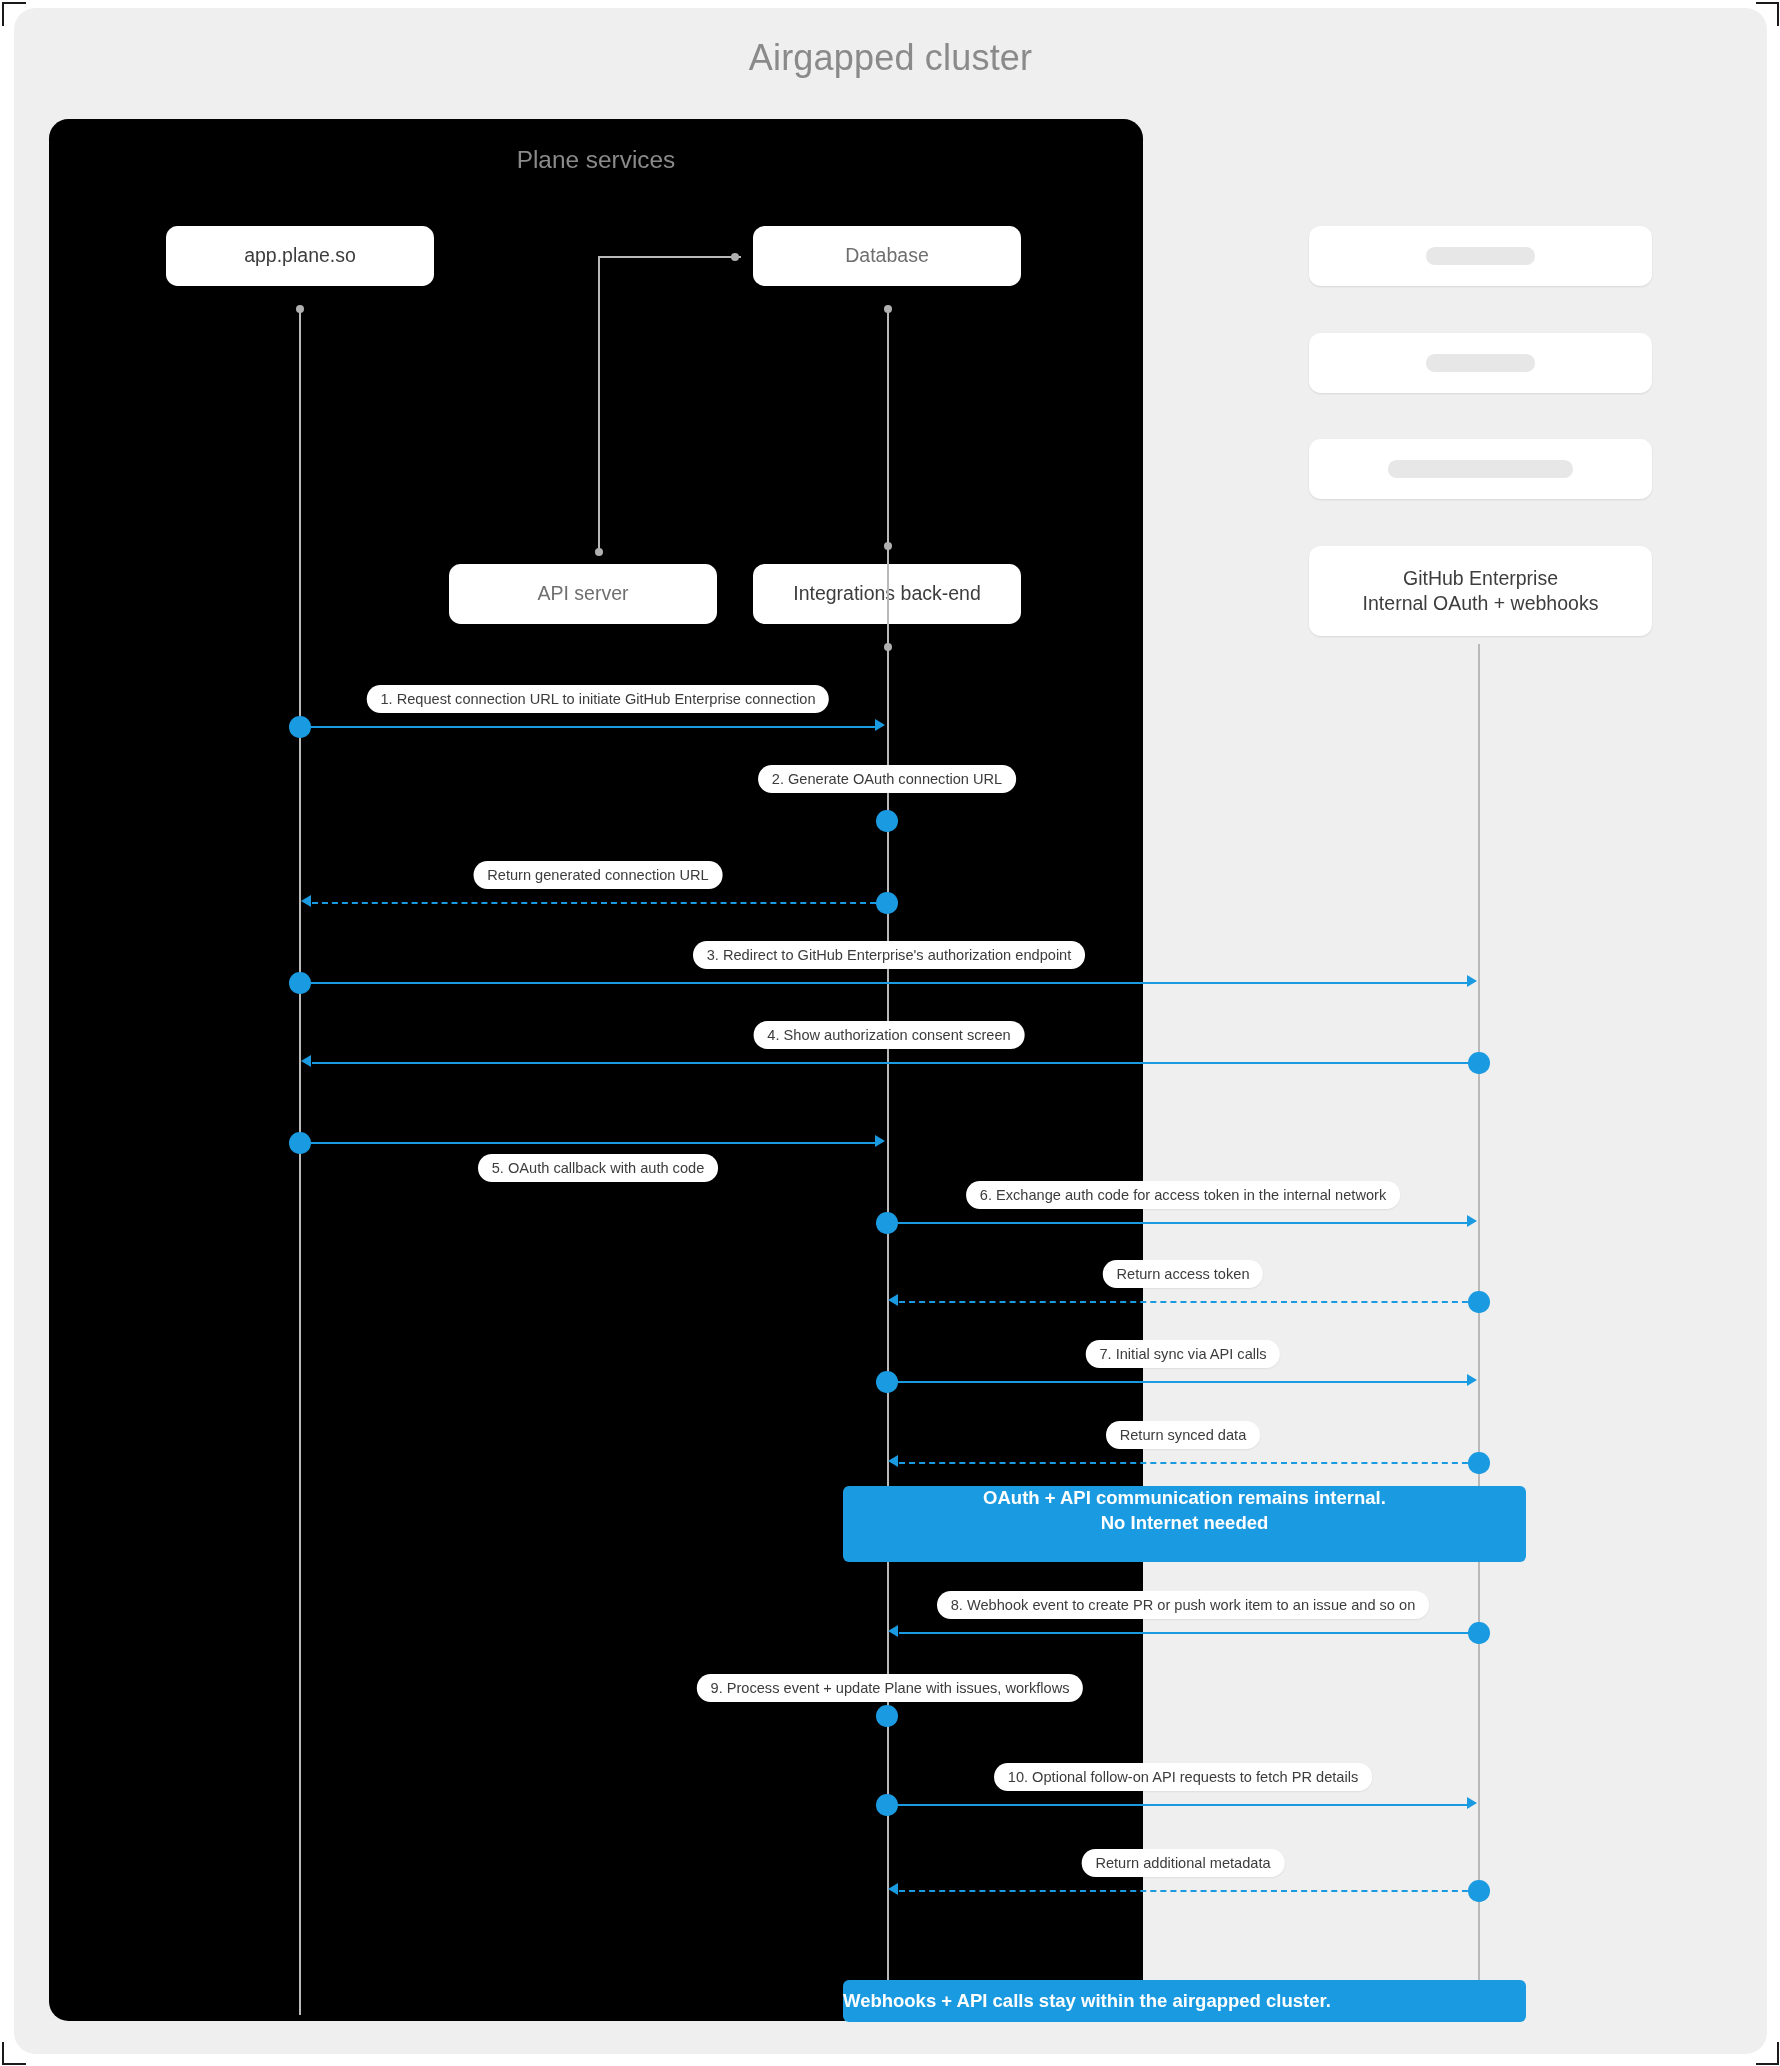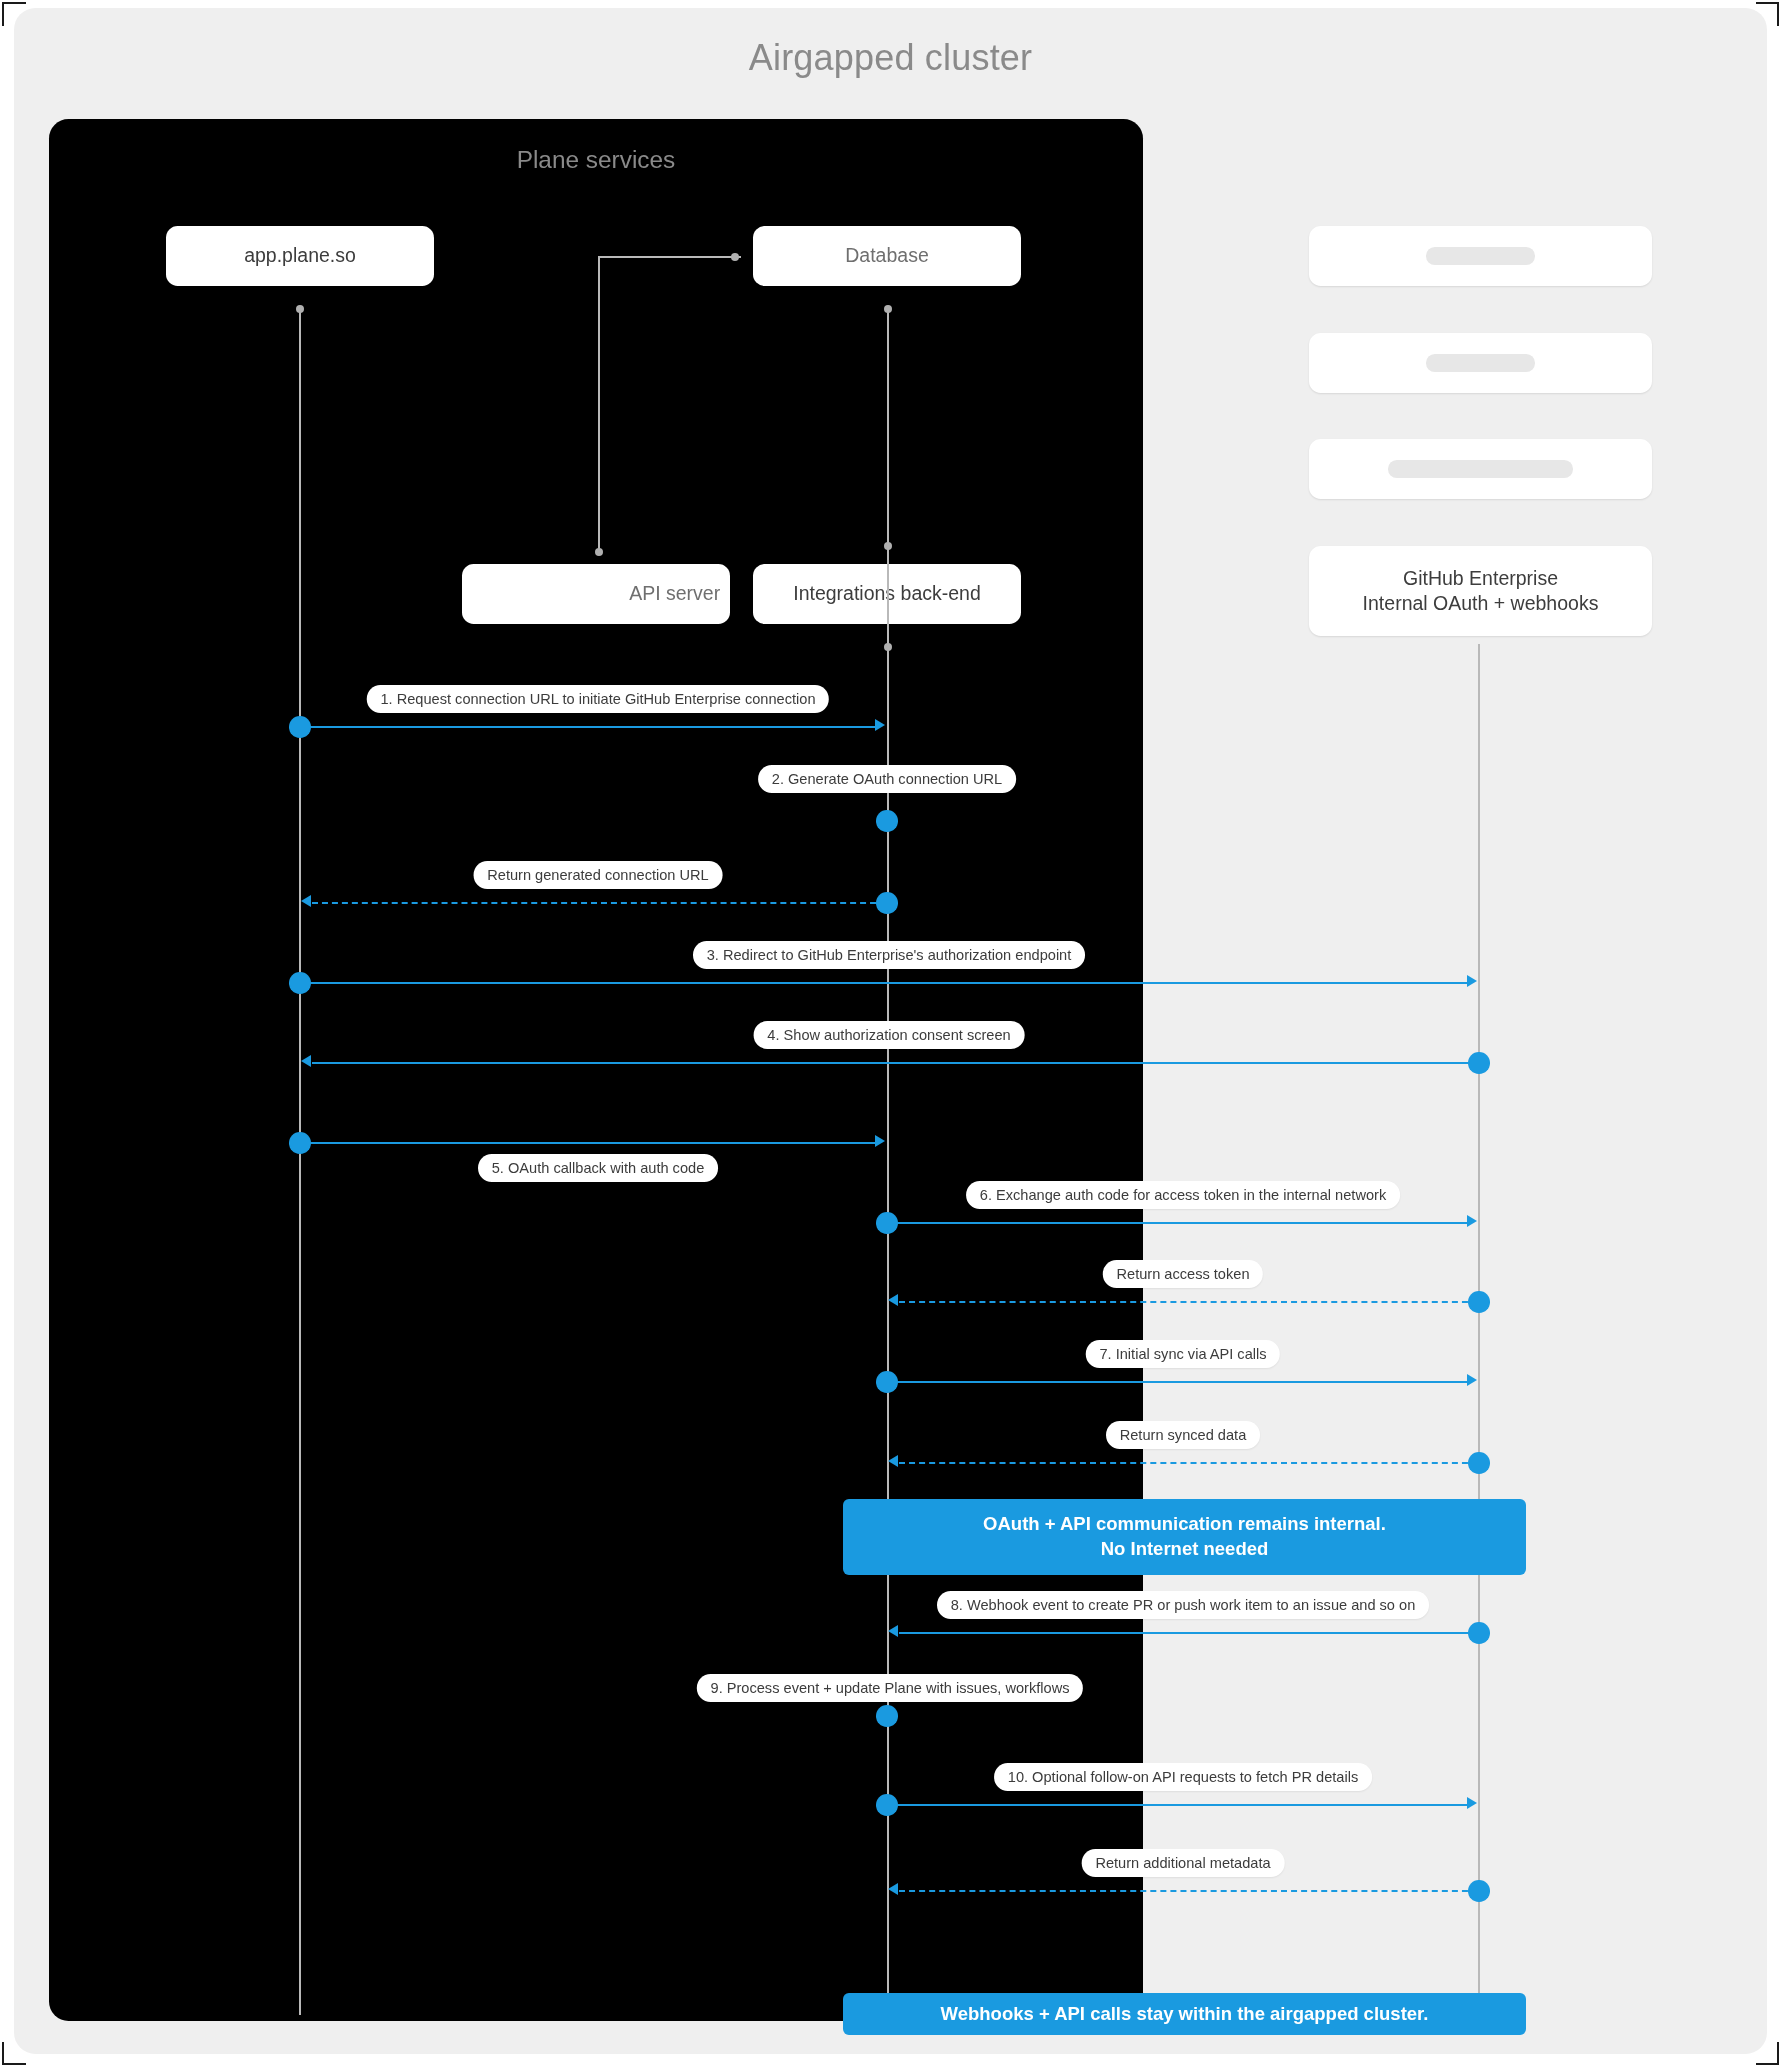--- a/index.html
+++ b/index.html
@@ -160,25 +160,23 @@
 
   .note {
     position: absolute;
     background: #1a9ae0;
     border-radius: 5.9px;
     color: #ffffff;
     font-size: 18.5px;
     font-weight: bold;
     display: flex;
     align-items: center;
-    justify-content: center;
     text-align: center;
     line-height: 1.35;
     box-sizing: border-box;
-    margin-top: 13px;
   }
 </style>
 </head>
 <body>
 
 <div id="canvas">
 
   <div class="board"></div>
 
   <div class="corner tl"></div>
@@ -193,21 +191,21 @@
   </div>
 
   <div class="node" style="left:166px; top:226px; width:268px; height:60px;">
     <span>app.plane.so</span>
   </div>
 
   <div class="node muted" style="left:753px; top:226px; width:268px; height:60px;">
     <span>Database</span>
   </div>
 
-  <div class="node muted" style="left:462px; top:564px; width:268px; height:60px;justify-content:flex-end;">
+  <div class="node muted" style="left:449px; top:564px; width:268px; height:60px;">
     <span>API server</span>
   </div>
 
   <div class="node" style="left:753px; top:564px; width:268px; height:60px;">
     <span>Integrations back-end</span>
   </div>
 
   <div class="node" style="left:1309px; top:226px; width:343px; height:60px;">
     <div class="placeholder-bar" style="width:109px;"></div>
   </div>

